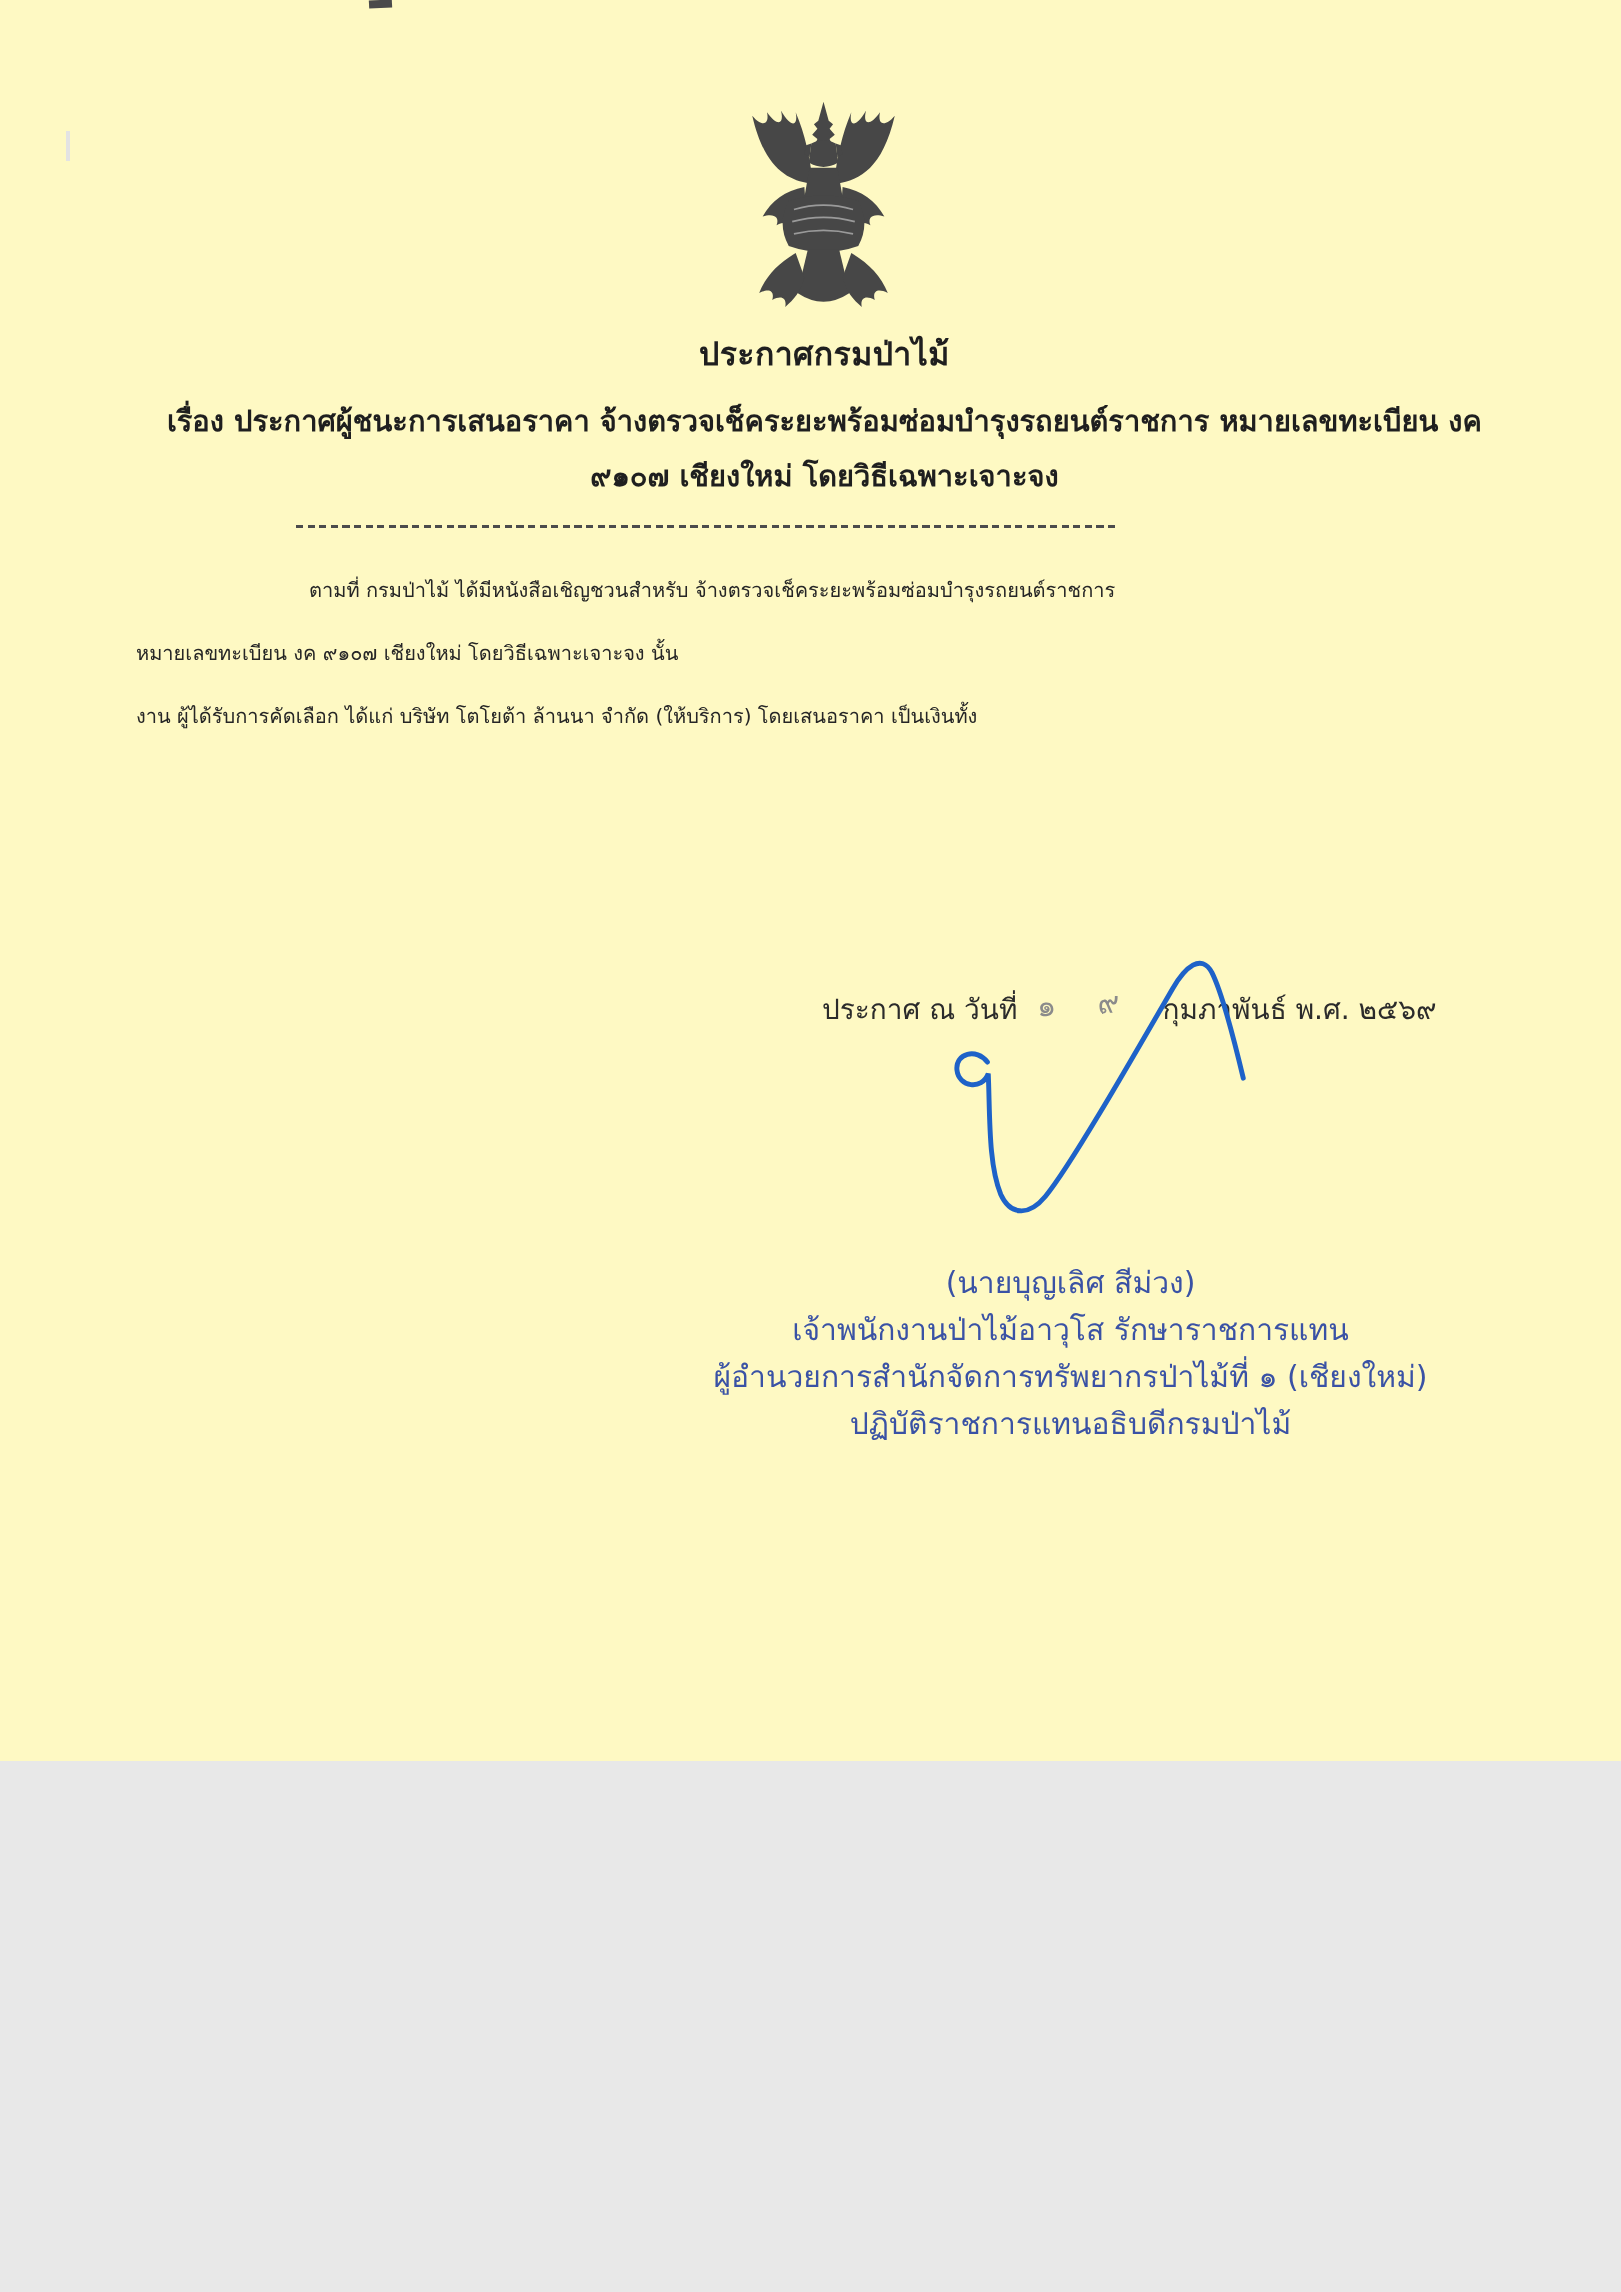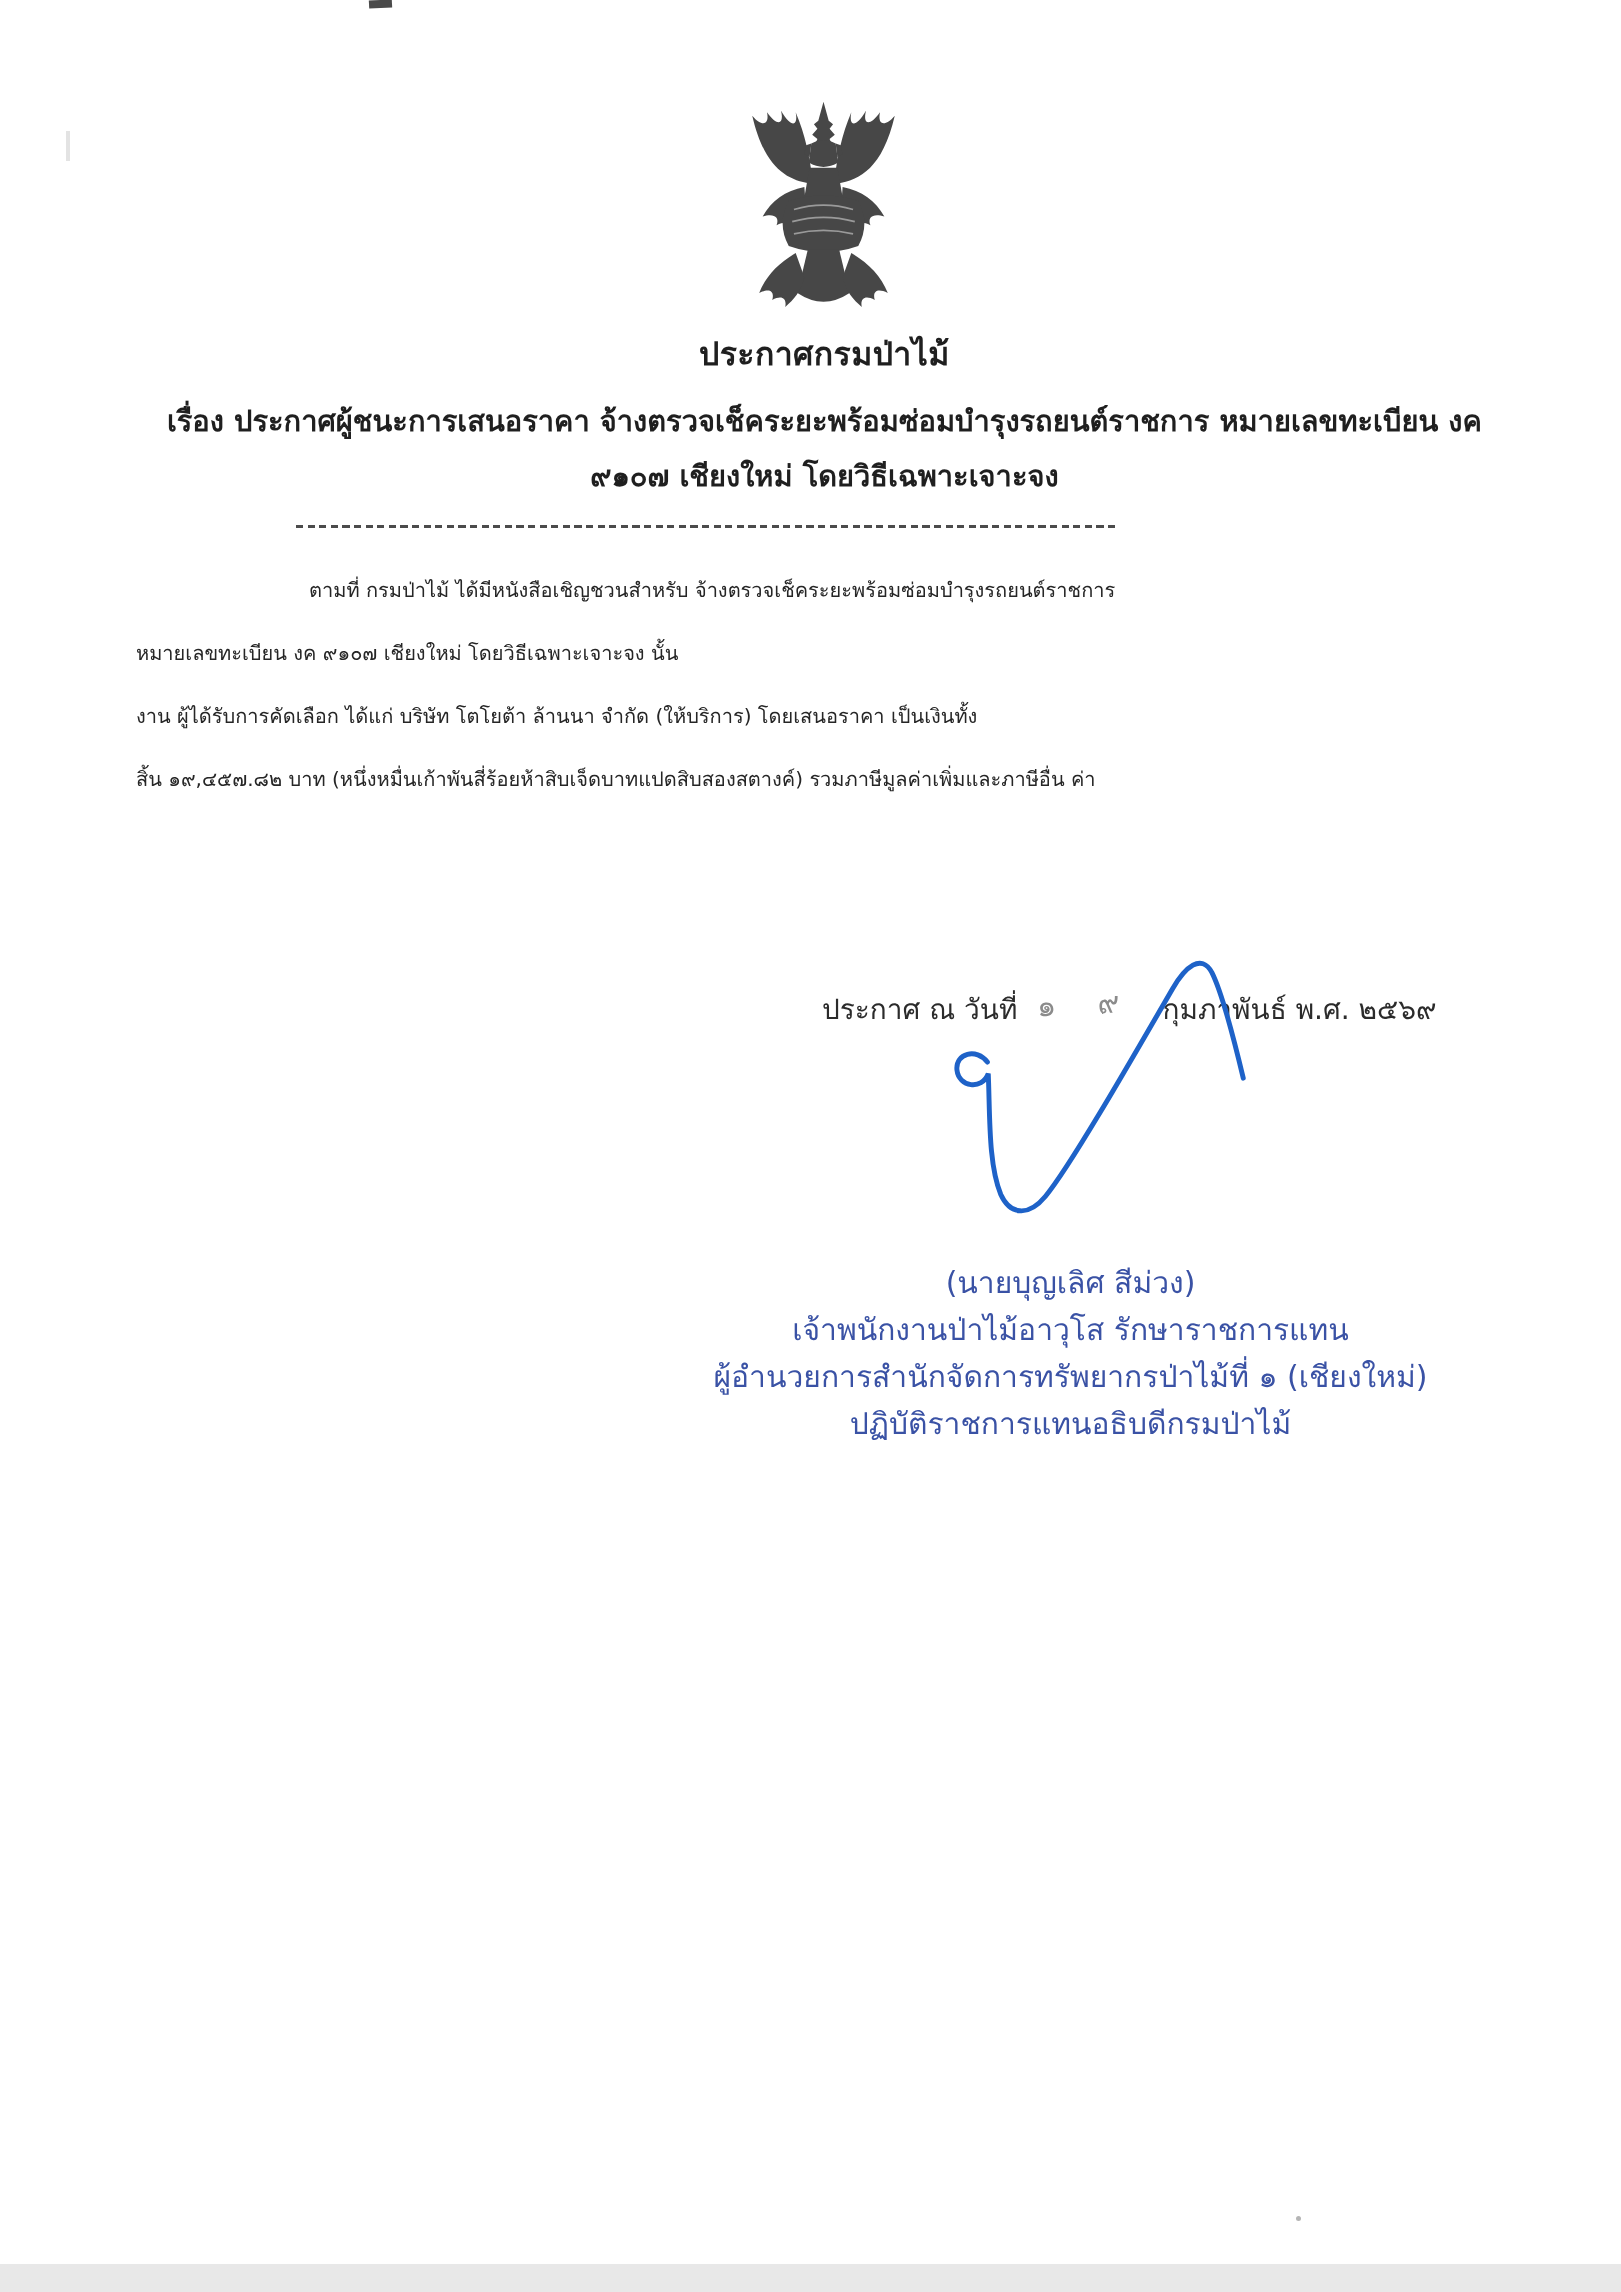--- a/index.html
+++ b/index.html
@@ -1,19 +1,19 @@
 <!DOCTYPE html>
 <html style="font-size:14.3px"><head>
 <meta charset="utf-8">
 <style>
   html,body{margin:0;padding:0;background:#e8e8e8;}
   .page{
     position:relative;
-    width:1622px;height:2264px;
-    background:#ffffff;
+    width:1622px;height:1761px;
+    background:#fef9c3;
     overflow:hidden;
     font-family:"DejaVu Sans","Liberation Sans",sans-serif;
     color:#262626;
   }
   
   .emblem{position:absolute;left:718px;top:100px;width:211px;height:226px;}
   
   .title{
     position:absolute;left:13.4px;top:328px;width:1622px;
     text-align:center;font-size:32px;font-weight:bold;color:#1f1f1f;
@@ -94,21 +94,20 @@
 
   <div class="title">ประกาศกรมป่าไม้</div>
   <div class="subject subject1">เรื่อง ประกาศผู้ชนะการเสนอราคา จ้างตรวจเช็คระยะพร้อมซ่อมบำรุงรถยนต์ราชการ หมายเลขทะเบียน งค</div>
   <div class="subject subject2">๙๑๐๗ เชียงใหม่ โดยวิธีเฉพาะเจาะจง</div>
   <div class="separator"></div>
 
   <div class="body-text">
     <div class="line indent">ตามที่ กรมป่าไม้ ได้มีหนังสือเชิญชวนสำหรับ จ้างตรวจเช็คระยะพร้อมซ่อมบำรุงรถยนต์ราชการ</div>
     <div class="line">หมายเลขทะเบียน งค ๙๑๐๗ เชียงใหม่ โดยวิธีเฉพาะเจาะจง  นั้น</div>
     <div class="line">งาน ผู้ได้รับการคัดเลือก ได้แก่ บริษัท โตโยต้า ล้านนา จำกัด (ให้บริการ) โดยเสนอราคา เป็นเงินทั้ง</div>
-    <div class="line">สิ้น ๑๙,๔๕๗.๘๒ บาท (หนึ่งหมื่นเก้าพันสี่ร้อยห้าสิบเจ็ดบาทแปดสิบสองสตางค์) รวมภาษีมูลค่าเพิ่มและภาษีอื่น ค่า</div>
   </div>
 
   <div class="date-line">
     <span>ประกาศ ณ วันที่</span>
     <span class="handwritten">๑ ๙</span>
     <span>กุมภาพันธ์ พ.ศ. ๒๕๖๙</span>
   </div>
 
   <svg class="signature" viewBox="1040 1050 380 330" aria-hidden="true">
     <path d="M1103 1186

